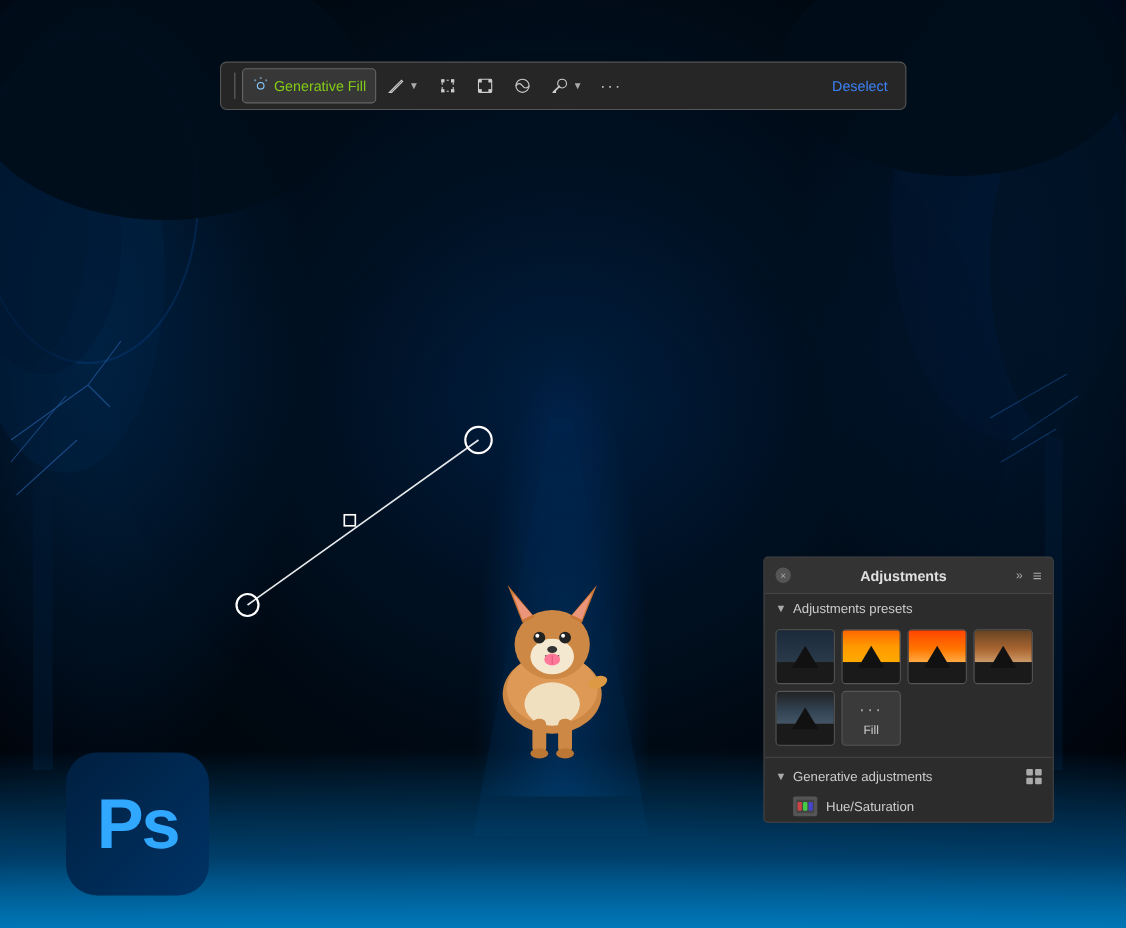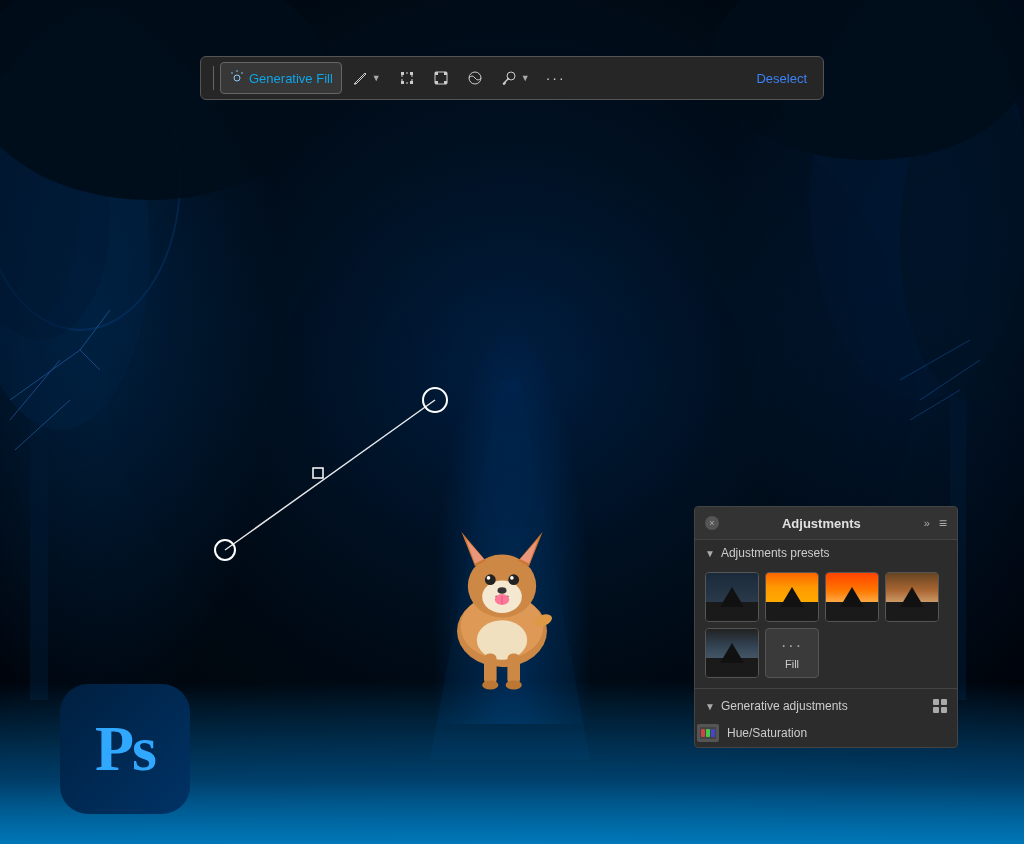--- a/index.html
+++ b/index.html
@@ -95,21 +95,21 @@
       border-radius: 4px;
       cursor: pointer;
       color: #ccc;
       font-size: 13px;
       gap: 4px;
       white-space: nowrap;
     }
     .toolbar-btn.primary {
       background: rgba(255,255,255,0.08);
       border: 1px solid #666;
-      color: #0ea5e9;
+      color: #84cc16;
     }
     .toolbar-btn svg { width: 16px; height: 16px; fill: currentColor; }
 
     .toolbar-btn.deselect {
       margin-left: auto;
       color: #3b82f6;
     }
 
     .toolbar-dots {
       color: #ccc;
@@ -148,21 +148,21 @@
       border-radius: 28px;
       display: flex;
       align-items: center;
       justify-content: center;
       z-index: 50;
     }
     .ps-text {
       font-size: 64px;
       font-weight: 900;
       color: #31a8ff;
-      font-family: Liberation Serif, serif;
+      font-family: Liberation Sans, sans-serif;
       letter-spacing: -2px;
     }
 
     
     #adj-panel {
       position: absolute;
       top: 506px;
       right: 66px;
       width: 264px;
       background: #2c2c2c;
@@ -323,21 +323,21 @@
       height: 14px;
     }
     .grid-cell {
       background: #aaa;
       border-radius: 1px;
     }
 
     .adj-item {
       display: flex;
       align-items: center;
-      padding: 5px 2px;
+      padding: 5px 26px;
       gap: 8px;
       cursor: pointer;
       color: #ccc;
       font-size: 12px;
     }
     .adj-icon {
       width: 22px;
       height: 18px;
       background: #555;
       border-radius: 2px;

